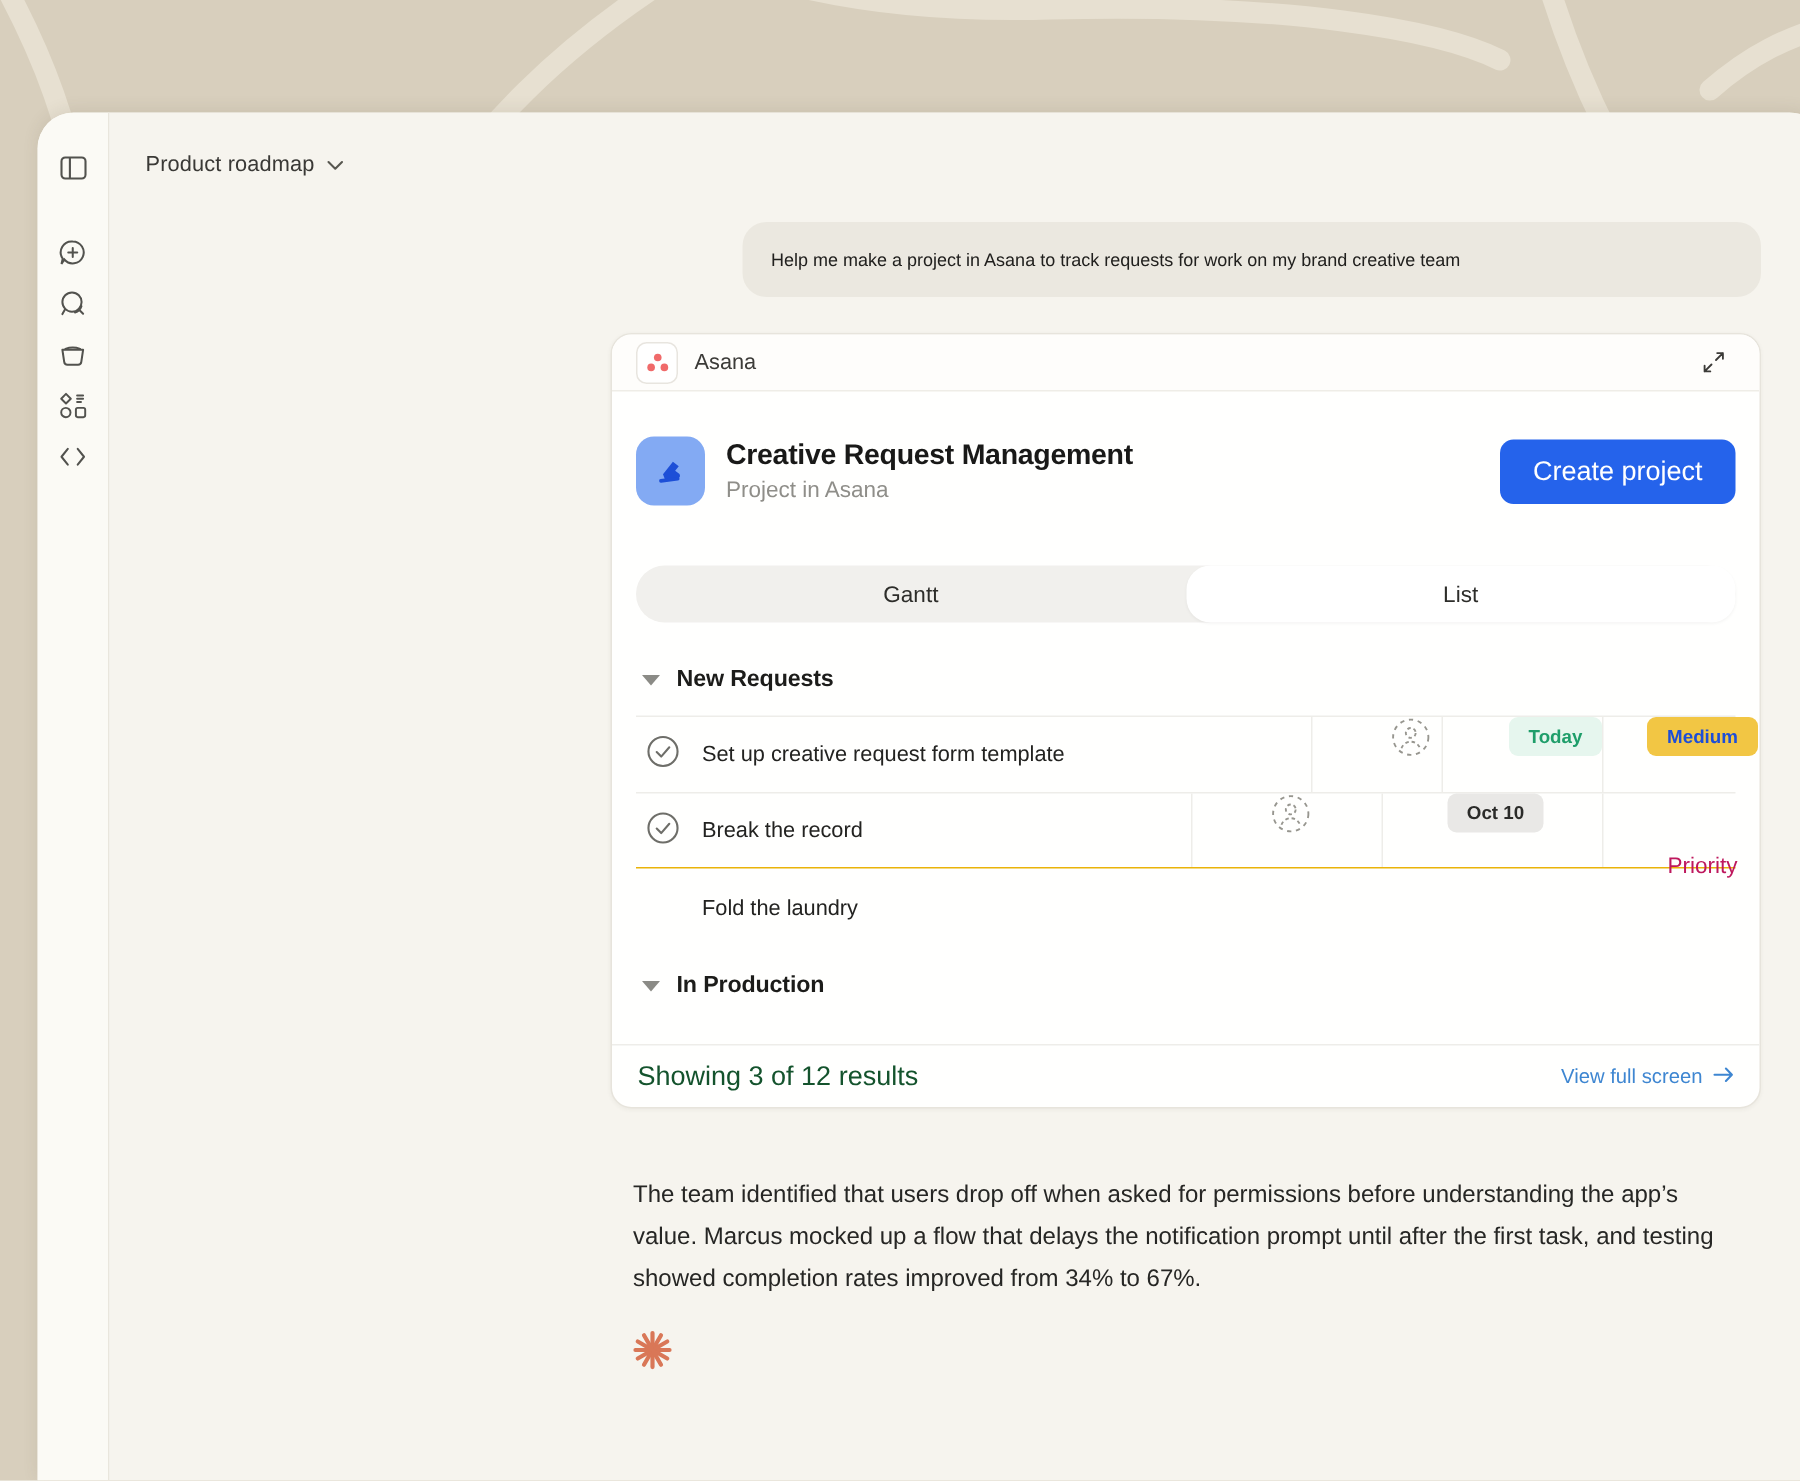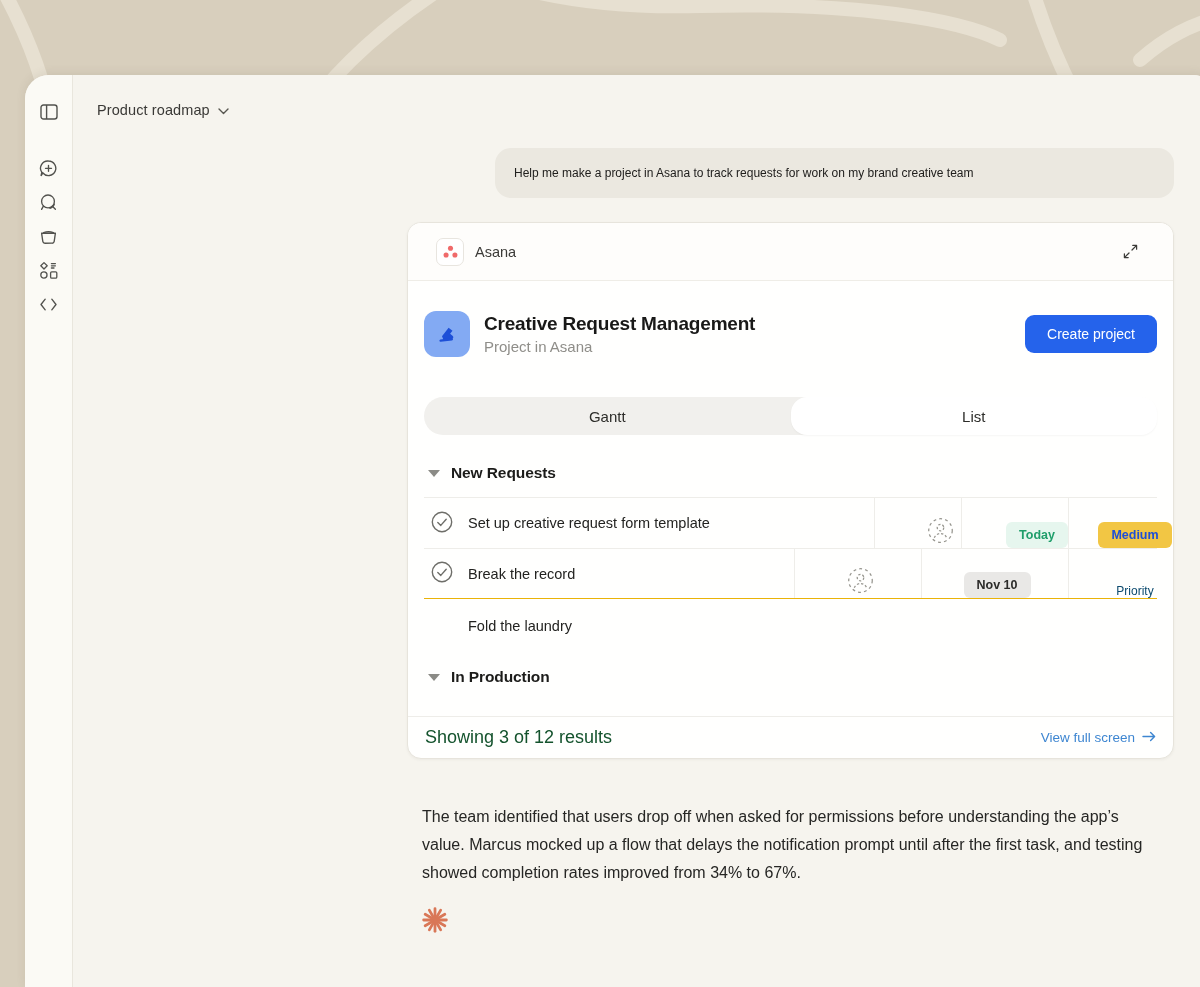--- a/index.html
+++ b/index.html
@@ -36,72 +36,72 @@
   .user-bubble {
     align-self:flex-end; width:679px; background:#ebe8e0; border-radius:16px;
     padding:13px 19px; font-size:12px; line-height:24px; color:#21201e;
   }
 
   .tool-card {
     margin-top:24px; background:#fffffe; border:1px solid #e7e4dc; border-radius:14px;
     box-shadow:0 1px 3px rgba(60,55,40,.05); overflow:hidden;
   }
   .card-header {
-    height:58px; display:flex; align-items:center; padding:0 28px;
+    height:38px; display:flex; align-items:center; padding:0 16px;
     border-bottom:1px solid #efede7; background:#fefdfb;
   }
   .asana-logo {
     width:28px; height:28px; border:1px solid #e8e5df; border-radius:7px; background:#fff;
     display:flex; align-items:center; justify-content:center;
   }
   .card-app-name { margin-left:11px; font-size:14.5px; color:#3c3b38; }
   .expand-btn { margin-left:auto; }
 
   .card-body { padding:0 16px; }
 
   .project-row { display:flex; align-items:center; margin-top:30px; }
   .project-icon {
     width:46px; height:46px; border-radius:12px; background:#83aaf3;
     display:flex; align-items:center; justify-content:center; flex-shrink:0;
   }
   .project-texts { margin-left:14px; }
   .project-title { font-size:19px; font-weight:700; color:#191918; letter-spacing:-.2px; }
   .project-sub { font-size:15px; color:#8f8e89; margin-top:3px; }
   .create-btn {
-    margin-left:auto; background:var(--accent-blue,#2563eb); color:#fff; font-size:14px; font-weight:500;
+    margin-left:auto; background:var(--accent-blue,#2563eb); color:#fff; font-size:18px; font-weight:500;
     font-family:inherit; padding:11px 22px; border-radius:9px; border:none; cursor:pointer;
   }
 
   .tabs { margin-top:40px; background:#f1f0ed; border-radius:19px; height:38px; display:flex; padding:0; }
   .tab {
     flex:1; display:flex; align-items:center; justify-content:center;
     font-size:15px; color:#2d2d2a; cursor:pointer; border-radius:19px;
   }
   .tab.active { background:#ffffff; box-shadow:0 1px 2px rgba(0,0,0,.04); border-radius:16px; }
 
   .section-head { display:flex; align-items:center; gap:11px; margin-top:29px; padding-left:4px; cursor:pointer; }
   .caret-down { width:0; height:0; border-left:6px solid transparent; border-right:6px solid transparent;
     border-top:7px solid #8b8b86; }
   .section-title { font-size:15.5px; font-weight:700; color:#1c1c1a; letter-spacing:-.1px; }
 
   .task-table { margin-top:15px; }
   .task-row { display:flex; align-items:stretch; height:51px; border-top:1px solid #eeede9; }
   .task-row:last-child { border-bottom:1px solid #eab308;gap:40px; }
   .cell-name { flex:1; display:flex; align-items:center; gap:15px; padding-left:7px;
     font-size:14.5px; color:#232321; }
-  .cell { display:flex; align-items:flex-end; justify-content:center; border-left:1px solid #eeede9;padding-left:44px; }
+  .cell { display:flex; align-items:flex-start; justify-content:center; border-left:1px solid #eeede9;padding-left:44px; }
   .cell-avatar { width:87px; }
   .cell-due { width:107px; }
   .cell-priority { width:89px; }
 
   .badge { border-radius:6px; padding:6px 13px; font-size:12.5px; font-weight:700; white-space:nowrap; }
   .badge.green  { background:var(--badge-green-bg,#e6f6ee); color:var(--badge-green-text,#1f9e6a); }
   .badge.yellow { background:var(--badge-yellow-bg,#f2c644); color:#1d4ed8; }
   .badge.gray   { background:var(--badge-gray-bg,#e9e8e6); color:#2b2b29; }
-  .placeholder-text { color:#0c4a6e; font-size:12px; }
+  .placeholder-text { color:#be185d; font-size:15px;margin-top:40px; }
 
   .plain-task { padding:19px 0 1px 44px; font-size:14.5px; color:#232321; }
 
   .card-footer {
     margin-top:30px; border-top:1px solid #eeede9; height:42px;
     display:flex; align-items:center; justify-content:space-between; padding:0 17px;
   }
   .footer-status { font-size:18px; color:#14532d; }
   .footer-link { display:flex; align-items:center; gap:7px; font-size:13.5px;
     color:var(--link-blue,#3e86d1); text-decoration:none; cursor:pointer; }
@@ -271,21 +271,21 @@
               <div class="cell cell-avatar">
                 <span>
                   <svg width="27" height="27" viewBox="0 0 28 28" fill="none" stroke="#97968f" stroke-width="1.3">
                     <circle cx="14" cy="14" r="12.2" stroke-dasharray="3 3.2"></circle>
                     <circle cx="14" cy="11" r="3.4" stroke-dasharray="2.4 2"></circle>
                     <path d="M7.6 21.6 a6.8 6.8 0 0 1 12.8 0" stroke-dasharray="2.4 2"></path>
                   </svg>
                 </span>
               </div>
               <div class="cell cell-due">
-                <span class="badge gray">Nov 10</span>
+                <span class="badge gray">Oct 10</span>
               </div>
               <div class="cell cell-priority">
                 <span class="placeholder-text">Priority</span>
               </div>
             </div>
 
           </div>
 
           <div class="plain-task">Fold the laundry</div>
 

